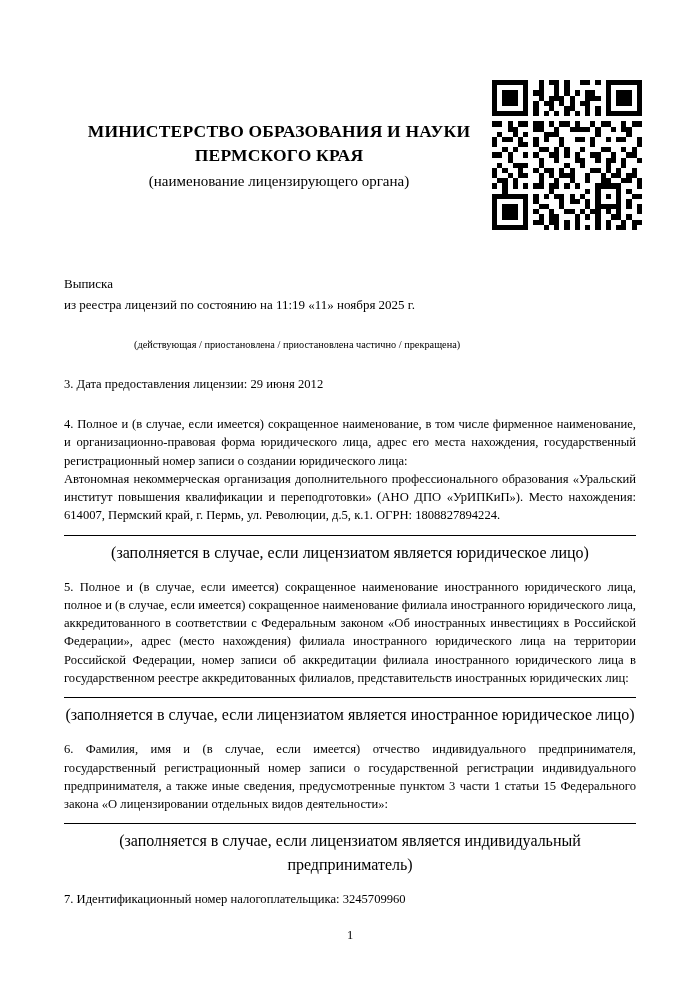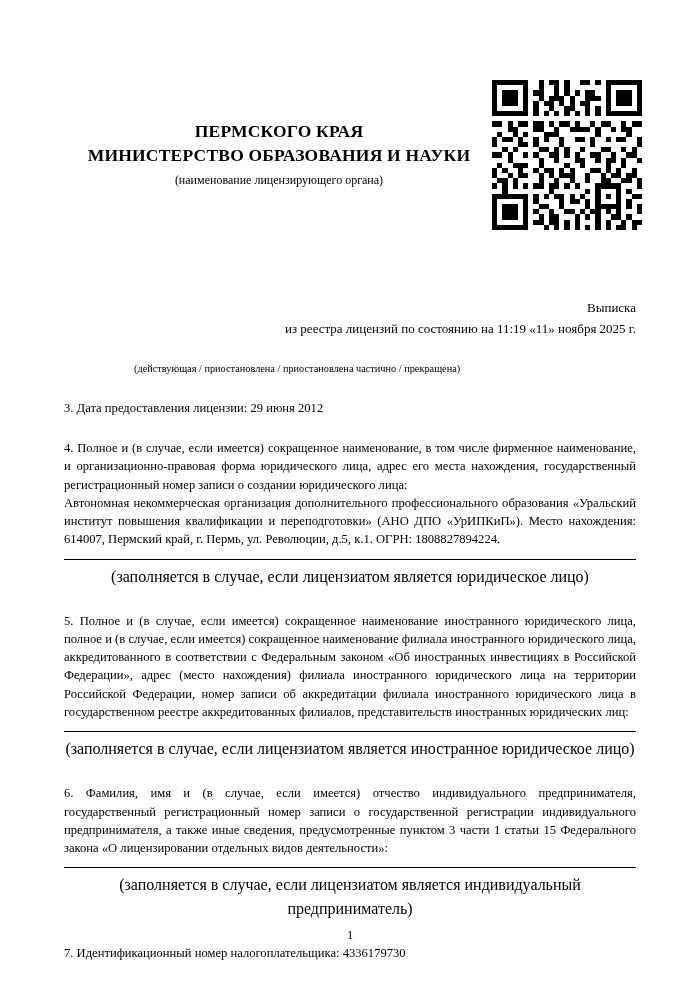--- a/index.html
+++ b/index.html
@@ -39,28 +39,28 @@
     width: 430px;
     margin-left: 0;
   }
   .header-title {
     font-weight: bold;
     font-size: 17.5px;
     line-height: 1.35;
     letter-spacing: 0.2px;
   }
   .header-sub {
-    font-size: 12px;
+    font-size: 15px;
     margin-top: 6px;
   }
 
   
   .doc-title {
-    margin-top: 110px;
-    text-align: right;
+    margin-top: 84px;
+    text-align: left;
     font-size: 13px;
     line-height: 1.6;
   }
 
   
   .item {
     margin-top: 22px;
     font-size: 12.6px;
     line-height: 1.45;
   }
@@ -75,21 +75,21 @@
     text-align: left;
     padding-left: 70px;
     font-size: 10.3px;
   }
   .rule {
     border: none;
     border-top: 1px solid #000;
     margin: 10px 0 0 0;
     height: 0;
   }
-  .tight { margin-top: 24px; }
+  .tight { margin-top: 14px; }
   .page-number {
     position: absolute;
     bottom: 46px;
     left: 0;
     width: 700px;
     text-align: center;
     font-size: 12.5px;
   }
 </style>
 </head>
@@ -294,22 +294,22 @@
         <rect x="16" y="28" width="1" height="1"></rect>
           <rect x="20" y="28" width="1" height="1"></rect>
         <rect x="24" y="28" width="1" height="1"></rect>
           <rect x="27" y="28" width="1" height="1"></rect>
       </g>
     </svg>
   </div>
 
   <div class="header">
     <div class="header-title">
+      <div>МИНИСТЕРСТВО ОБРАЗОВАНИЯ И НАУКИ</div>
       <div>ПЕРМСКОГО КРАЯ</div>
-      <div>МИНИСТЕРСТВО ОБРАЗОВАНИЯ И НАУКИ</div>
     </div>
     <div class="header-sub">(наименование лицензирующего органа)</div>
   </div>
 
   <div class="doc-title">
     <div>Выписка</div>
     <div>из реестра лицензий по состоянию на 11:19 «11» ноября 2025 г.</div>
   </div>
 
   <div class="item">
@@ -334,17 +334,17 @@
     <div class="note">(заполняется в случае, если лицензиатом является иностранное юридическое лицо)</div>
   </div>
 
   <div class="item item-block tight">
     <p>6. Фамилия, имя и (в случае, если имеется) отчество индивидуального предпринимателя, государственный регистрационный номер записи о государственной регистрации индивидуального предпринимателя, а также иные сведения, предусмотренные пунктом 3 части 1 статьи 15 Федерального закона «О лицензировании отдельных видов деятельности»:</p>
     <hr class="rule">
     <div class="note">(заполняется в случае, если лицензиатом является индивидуальный предприниматель)</div>
   </div>
 
   <div class="item tight">
-    <p>7. Идентификационный номер налогоплательщика: 4336179730</p>
+    <p>7. Идентификационный номер налогоплательщика: 3245709960</p>
   </div>
 
   <div class="page-number">1</div>
 </div>
 
 </body></html>

